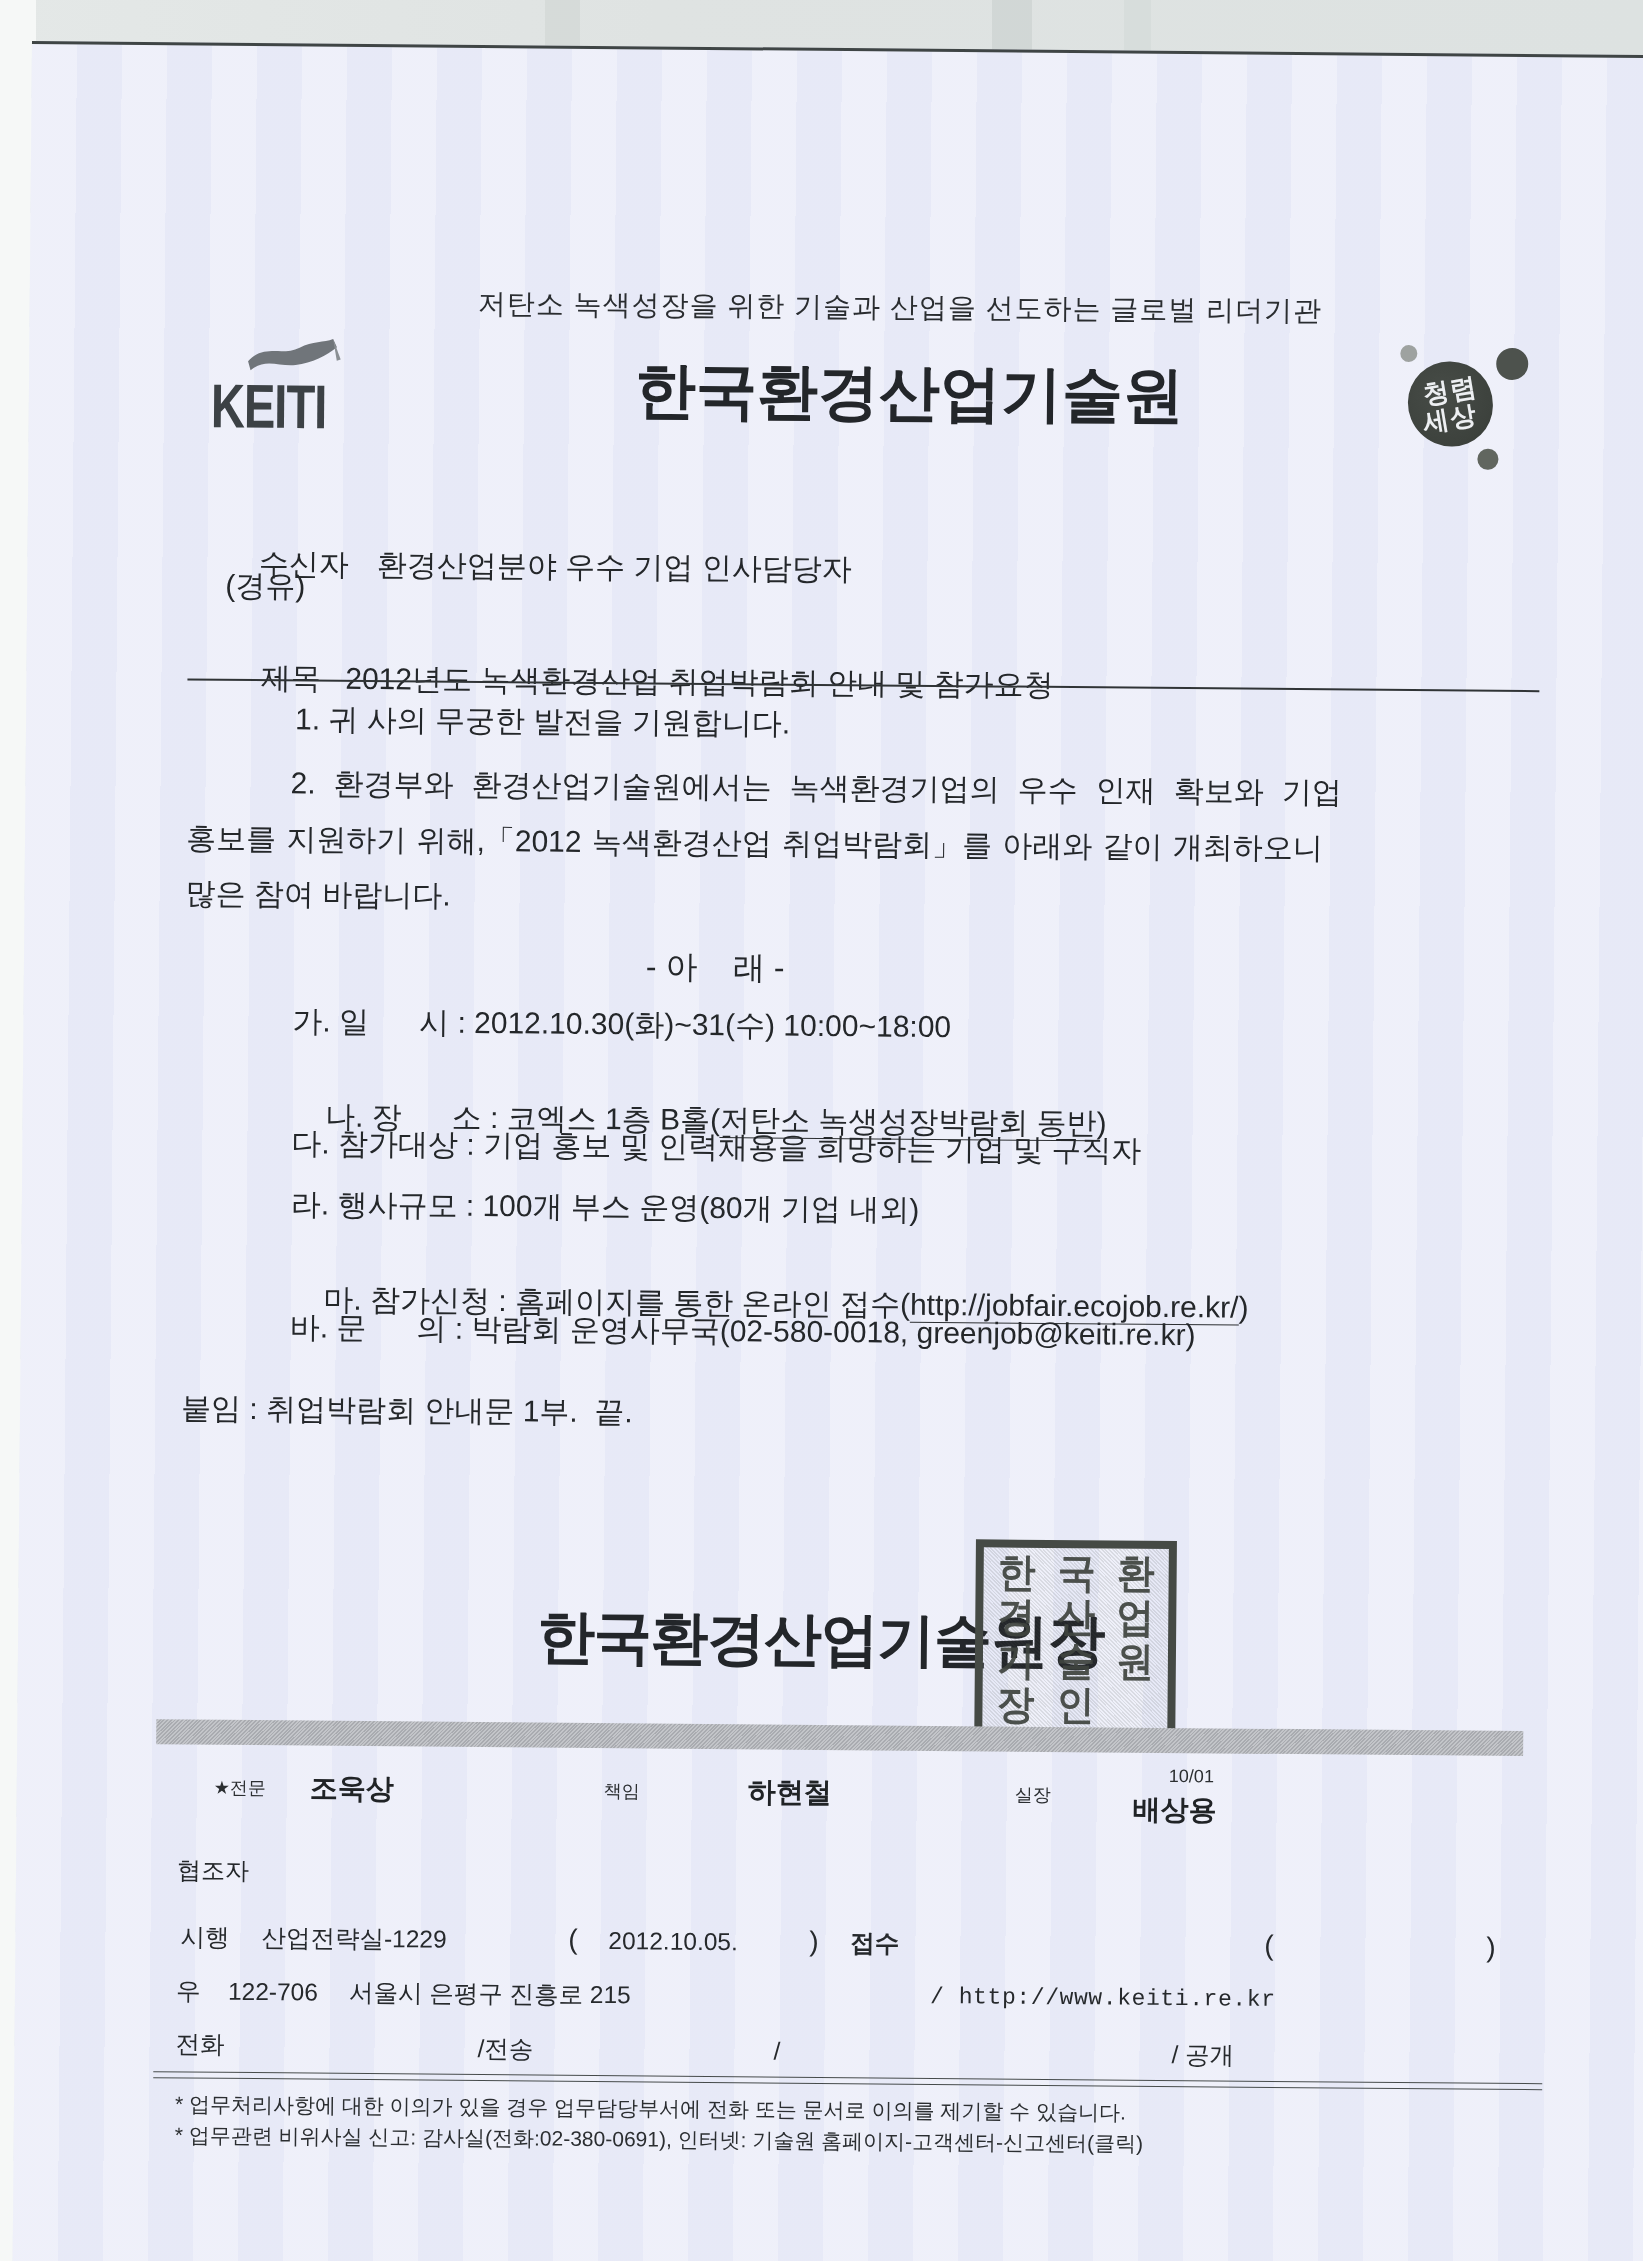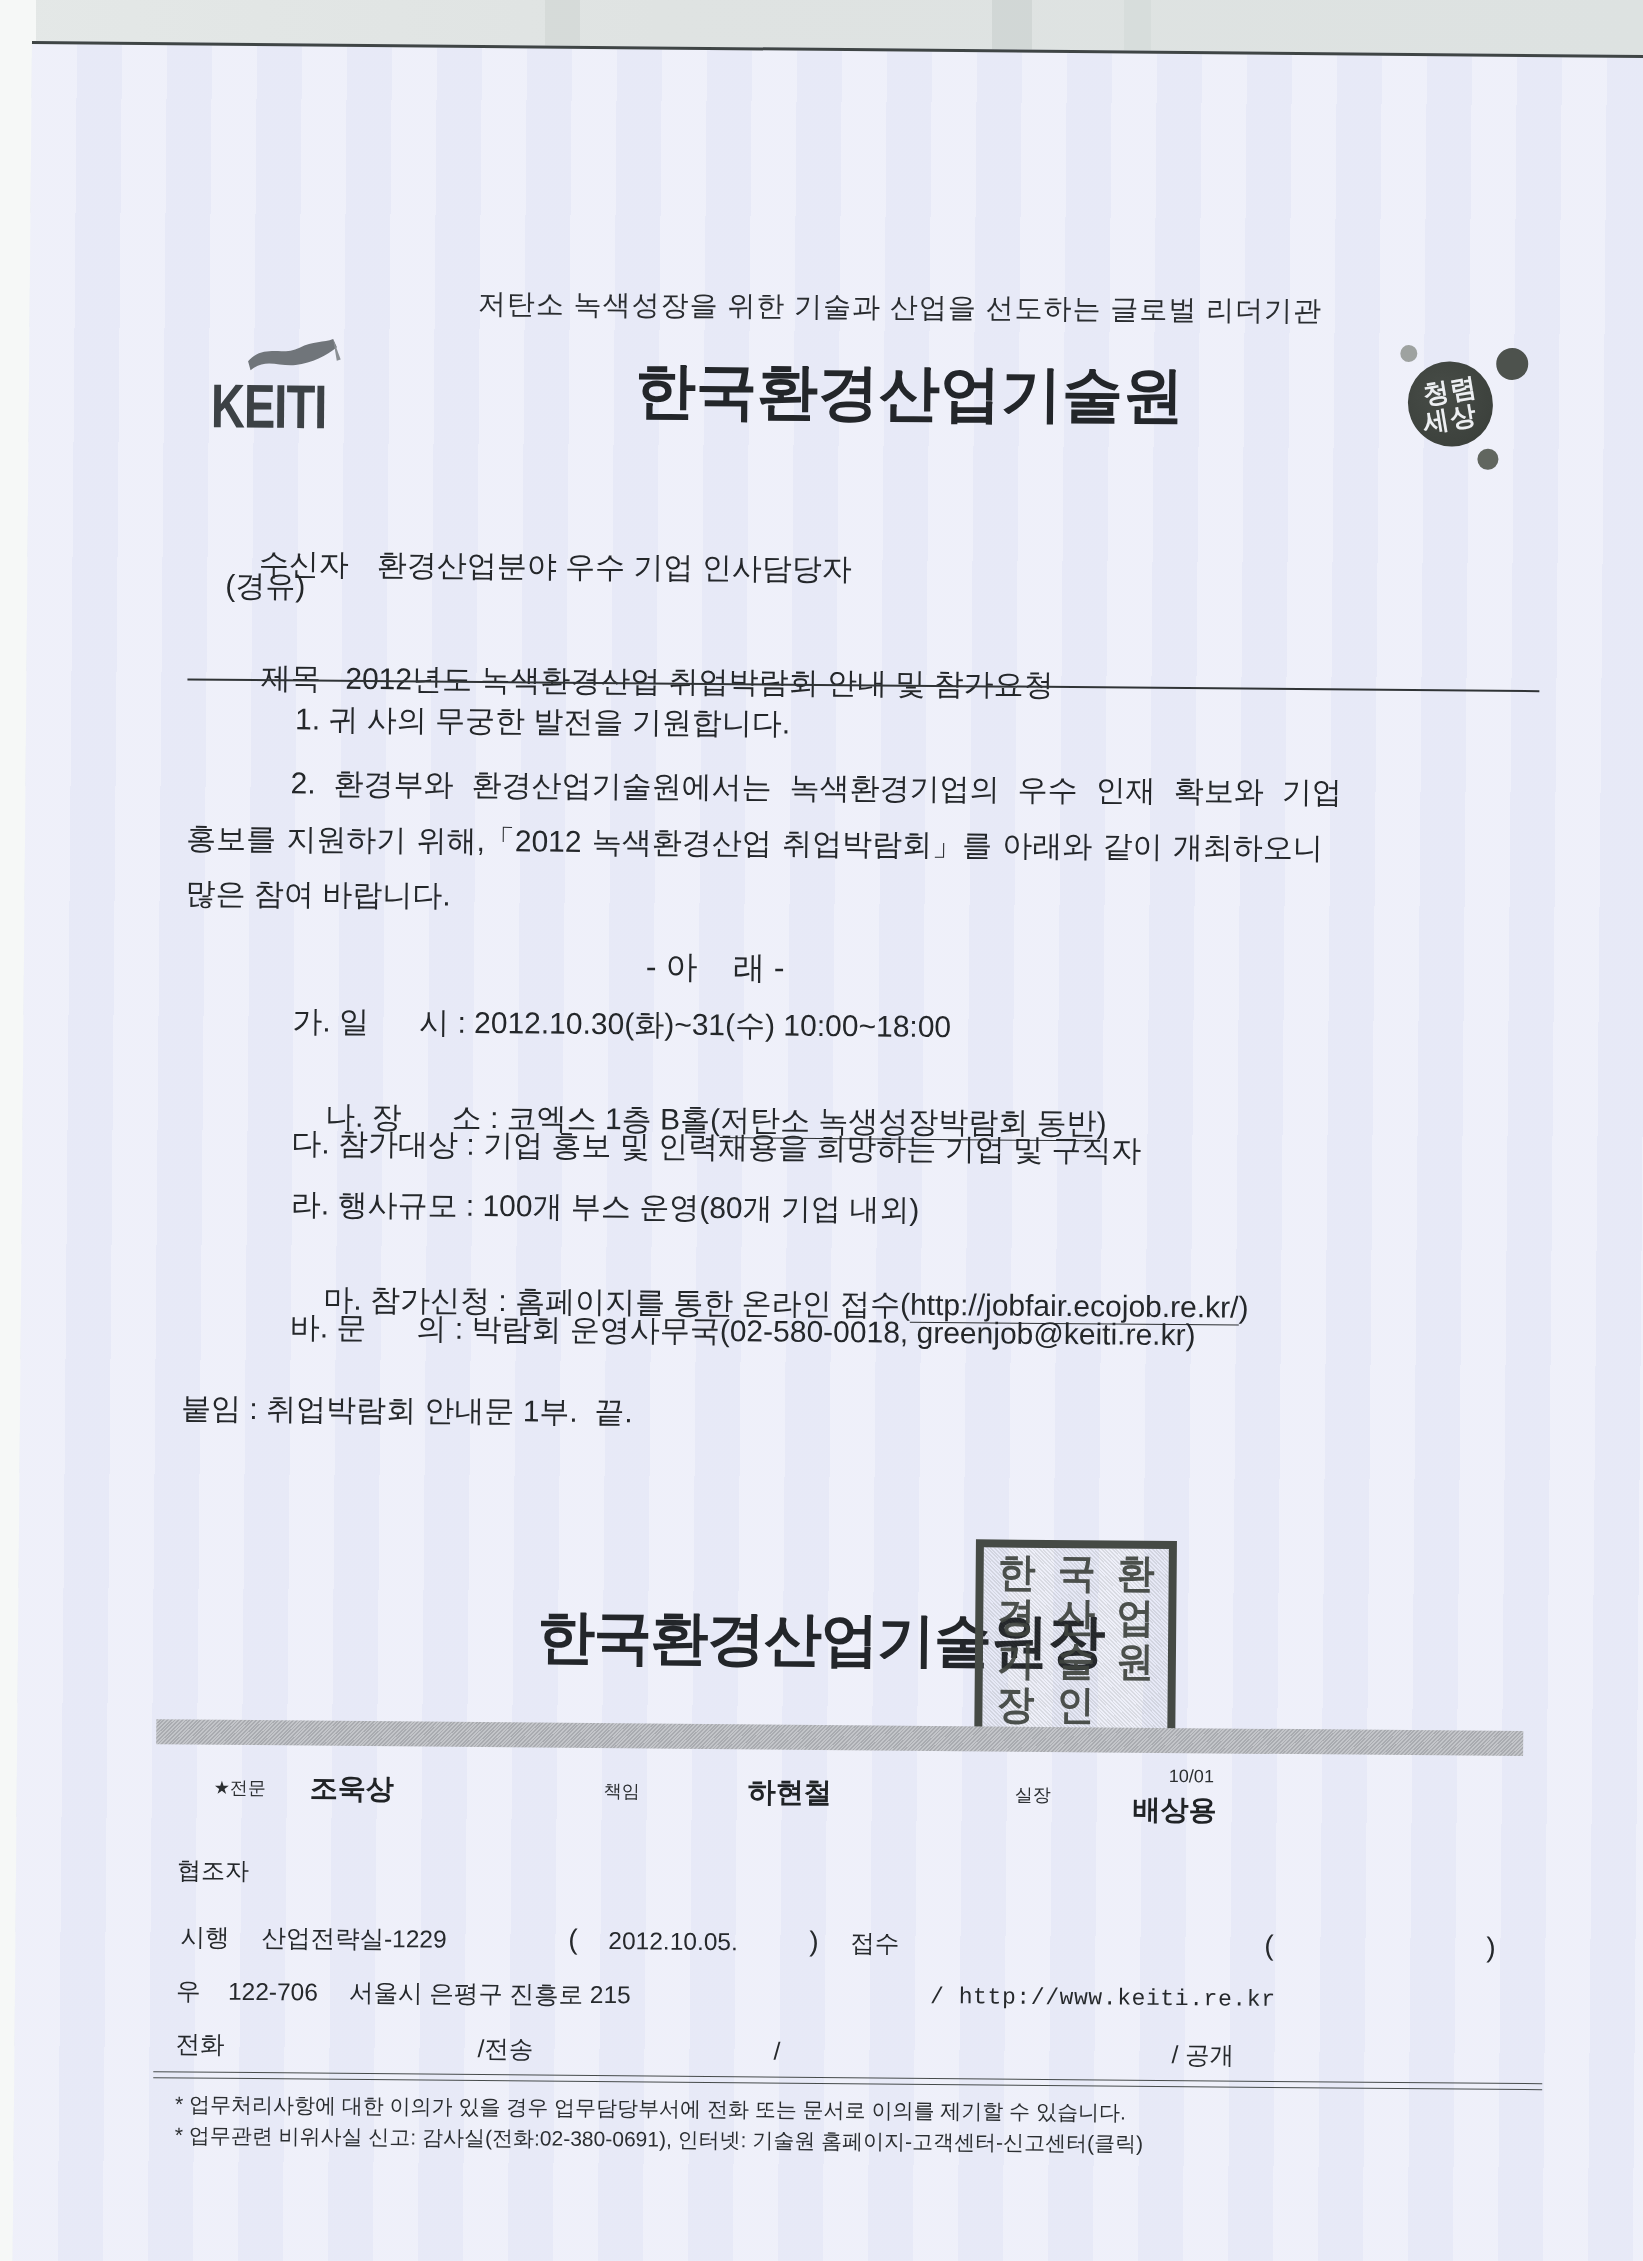--- a/index.html
+++ b/index.html
@@ -149,21 +149,21 @@
   <div class="t label-sm" style="left:962px;top:1732px;">실장</div>
   <div class="t label-sm" style="left:1116px;top:1712px;">10/01</div>
   <div class="t name-bold" style="left:1116px;top:1740px;">배상용</div>
   <div class="t" style="left:161px;top:1812px;font-size:24px;">협조자</div>
 
   <div class="t meta-row" style="left:165px;top:1878px;">시행</div>
   <div class="t meta-row" style="left:246px;top:1878px;">산업전략실-1229</div>
   <div class="t meta-row" style="left:553px;top:1875px;font-size:28px;">(</div>
   <div class="t meta-row" style="left:593px;top:1878px;">2012.10.05.</div>
   <div class="t meta-row" style="left:794px;top:1875px;font-size:28px;">)</div>
-  <div class="t meta-row" style="left:835px;top:1878px;">접수</div>
+  <div class="t meta-row" style="left:835px;top:1878px;font-weight:bold;">접수</div>
   <div class="t meta-row" style="left:1249px;top:1875px;font-size:28px;">(</div>
   <div class="t meta-row" style="left:1471px;top:1875px;font-size:28px;">)</div>
 
   <div class="t meta-row" style="left:161px;top:1932px;">우</div>
   <div class="t meta-row" style="left:213px;top:1932px;">122-706</div>
   <div class="t meta-row" style="left:334px;top:1932px;">서울시 은평구 진흥로 215</div>
   <div class="t mono" style="left:915px;top:1933px;color:#26292c;">/ http://www.keiti.re.kr</div>
 
   <div class="t meta-row" style="left:161px;top:1987px;font-family:Liberation Mono, monospace;">전화</div>
   <div class="t meta-row" style="left:463px;top:1987px;">/전송</div>

